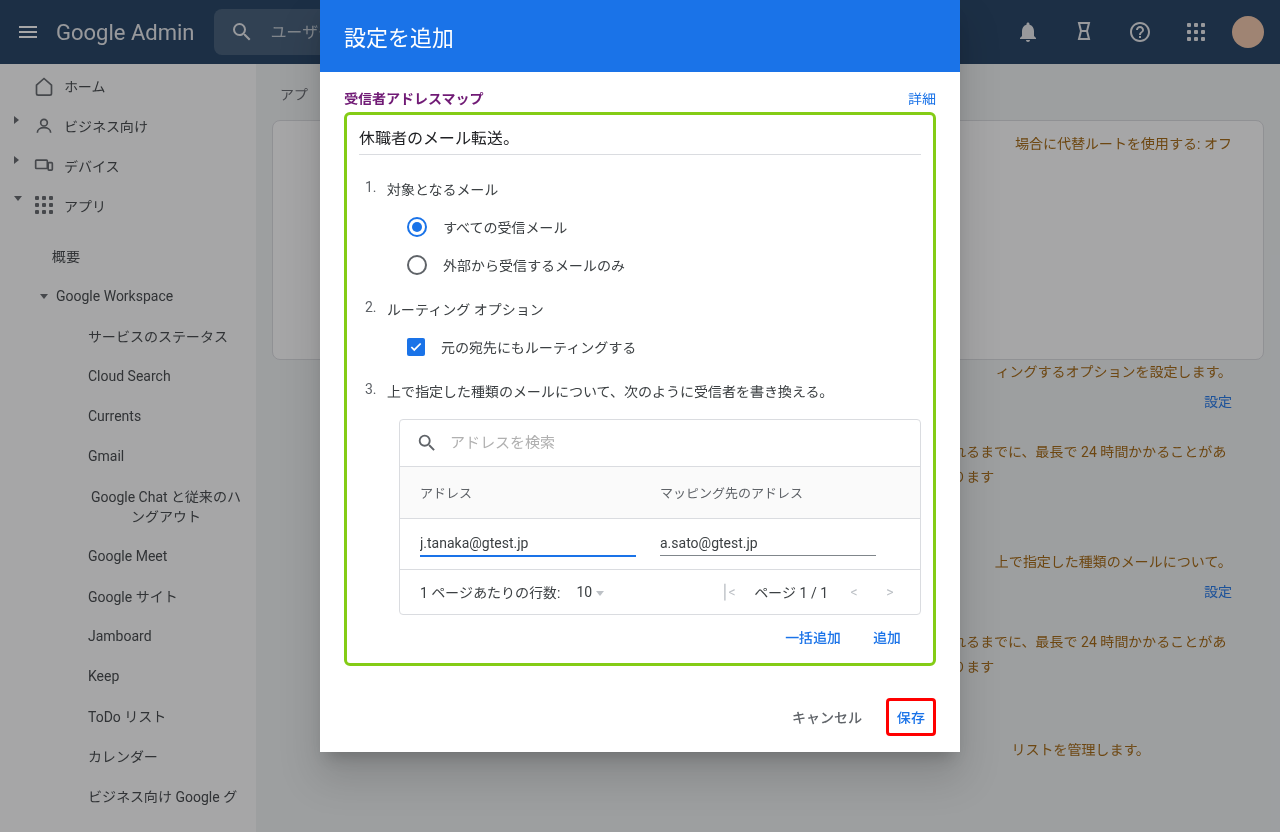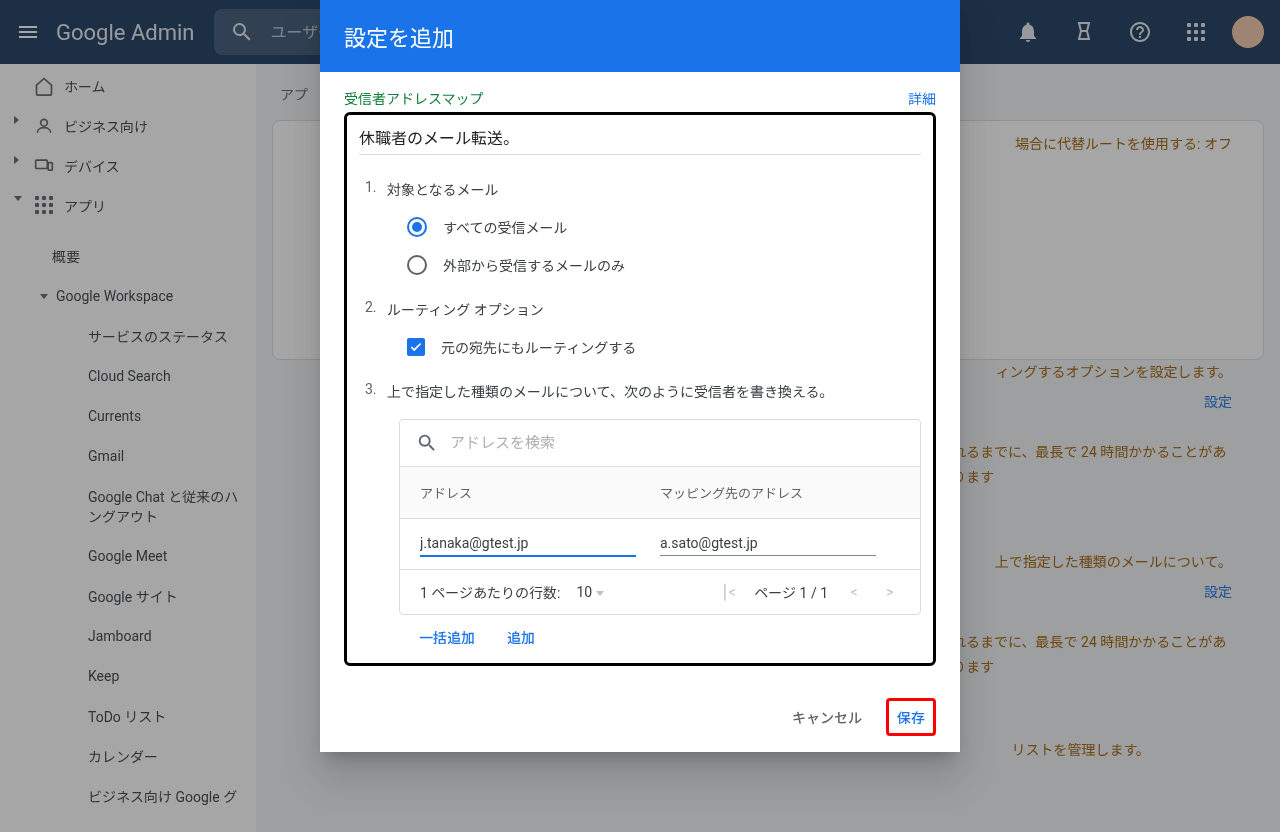--- a/index.html
+++ b/index.html
@@ -17,42 +17,42 @@
     .header-icon { width: 40px; height: 40px; display: flex; align-items: center; justify-content: center; color: #e8eaed; cursor: pointer; border-radius: 50%; }
     .avatar { width: 32px; height: 32px; border-radius: 50%; background: #f4c7a8; overflow: hidden; display:flex; align-items:center; justify-content:center; font-size:11px; color:#5d4037}
 
     
     .sidebar { position: absolute; top: 64px; left: 0; width: 256px; height: calc(100% - 64px); background: #fff; overflow-y: auto; z-index: 1; padding-top: 12px; }
     .nav-item { display: flex; align-items: flex-start; height: 40px; padding: 0 12px; color: #3c4043; font-size: 14px; cursor: pointer; }
     .nav-icon-col { width: 12px; display: flex; justify-content: center; color: #5f6368; font-size: 10px; }
     .nav-main-icon { width: 40px; display: flex; justify-content: center; color: #5f6368; }
     .nav-main-icon svg, .nav-main-icon .mi { width: 20px; height: 20px; }
     .sub-item { padding-left: 52px; height: 40px; display: flex; align-items: center; color: #3c4043; font-size: 14px; cursor: pointer; }
-    .sub-sub-item { padding-left: 88px; height: auto; min-height: 40px; padding-top: 10px; padding-bottom: 10px; padding-right: 12px; display: flex; align-items: center; color: #3c4043; font-size: 14px; cursor: pointer; }
+    .sub-sub-item { padding-left: 88px; height: auto; min-height: 40px; padding-top: 10px; padding-bottom: 10px; padding-right: 12px; display: flex; align-items: center; color: #3c4043; font-size: 14px; cursor: pointer; text-align: center; }
     .sidebar::-webkit-scrollbar { width: 8px; }
     .sidebar::-webkit-scrollbar-thumb { background: #c0c0c0; border-radius: 4px; }
 
     
     .main { position: absolute; top: 64px; left: 256px; right: 0; bottom: 0; padding: 16px; z-index: 0; }
     .breadcrumb { color: #5f6368; font-size: 14px; padding: 4px 8px; }
     .card { background: #fff; border: 1px solid #dadce0; border-radius: 8px; margin-top: 12px; padding: 24px; }
     .bg-snippet { position: absolute; color: #a16207; font-size: 14px; line-height: 1.8; }
     .bg-config-link { color: #1a73e8; font-size: 14px; }
 
     
     .overlay { position: absolute; inset: 0; background: rgba(32,33,36,0.4); z-index: 5; display: flex; align-items: flex-start; justify-content: center; }
 
     
     .dialog { width: 640px; background: #fff; border-radius: 0; box-shadow: 0 11px 15px -7px rgba(0,0,0,.2), 0 24px 38px 3px rgba(0,0,0,.14); max-height: calc(100% - 40px); display: flex; flex-direction: column; }
     .dialog-header { background: #1a73e8; color: #fff; padding: 20px 24px; font-size: 22px; font-weight: 400; }
     .dialog-body { padding: 0 24px 16px; overflow-y: auto; flex: 1; }
     .section-row { display:flex; justify-content: space-between; align-items: baseline; margin-top: 16px; }
-    .section-label { color: #15803d; font-size: 14px; }
+    .section-label { color: #701a75; font-size: 14px; font-weight: bold; }
     .detail-link { color: #1a73e8; font-size: 14px; cursor: pointer; }
-    .highlight-box { border: 3px solid #000000; border-radius: 6px; padding: 8px 12px 16px; margin-top: 4px; }
+    .highlight-box { border: 3px solid #84cc16; border-radius: 6px; padding: 8px 12px 16px; margin-top: 4px; }
     .desc-input { width: 100%; border: none; border-bottom: 1px solid #dadce0; padding: 4px 0 8px; font-size: 16px; color: #202124; outline: none; }
     .ol-item { margin-top: 24px; padding-left: 28px; position: relative; font-size: 14px; color: #3c4043; }
     .ol-item .num { position: absolute; left: 6px; top: 0; color: #5f6368; }
     .radio-row, .checkbox-row { display: flex; align-items: center; margin-top: 18px; padding-left: 48px; }
     .radio { width: 20px; height: 20px; border: 2px solid #1a73e8; border-radius: 50%; display: flex; align-items: center; justify-content: center; margin-right: 16px; }
     .radio.selected::after { content: ''; width: 10px; height: 10px; background: #1a73e8; border-radius: 50%; }
     .radio.unselected { border-color: #5f6368; }
     .radio-label, .cb-label { font-size: 14px; color: #3c4043; }
     .checkbox { width: 18px; height: 18px; background: #1a73e8; border-radius: 2px; display: flex; align-items: center; justify-content: center; margin-right: 16px; }
     .checkbox svg { width: 14px; height: 14px; color: #fff; }
@@ -65,21 +65,21 @@
     .table-header { display: flex; padding: 16px 20px; border-top: 1px solid #dadce0; background: #fafafa; }
     .th { flex: 1; font-size: 13px; color: #5f6368; }
     .table-row { display: flex; padding: 12px 20px; border-top: 1px solid #dadce0; }
     .td { flex: 1; font-size: 14px; color: #3c4043; }
     .td-input { border: none; border-bottom: 1px solid #80868b; width: 90%; padding: 4px 0; font-size: 14px; color: #3c4043; outline: none; }
     .td-input.primary { border-bottom-color: #1a73e8; border-bottom-width: 2px; }
     .pagination { display: flex; align-items: center; padding: 12px 20px; border-top: 1px solid #dadce0; gap: 16px; font-size: 14px; color: #3c4043; }
     .pagination .spacer { flex: 1; }
     .page-nav-icon { color: #bdc1c6; cursor: default; width: 20px; text-align: center; }
 
-    .table-actions { display: flex; gap: 32px; padding: 12px 20px 0; margin-left: 40px; }
+    .table-actions { display: flex; justify-content: flex-end; gap: 32px; padding: 12px 20px 0; margin-left: 40px; }
     .text-btn { color: #1a73e8; font-size: 14px; font-weight: 500; cursor: pointer; }
 
     .dialog-footer { display: flex; justify-content: flex-end; gap: 24px; padding: 16px 24px; align-items: center; }
     .cancel-btn { color: #5f6368; font-size: 14px; font-weight: 500; cursor: pointer; }
     .save-btn { color: #1a73e8; font-size: 14px; font-weight: 500; cursor: pointer; padding: 6px 8px; border: 3px solid #ff0000; border-radius: 4px; }
 
     .grid-icon { display: grid; grid-template-columns: repeat(3, 4px); grid-template-rows: repeat(3, 4px); gap: 3px; }
     .grid-icon span { background: #5f6368; border-radius: 1px; }
     .grid-icon.light span { background: #e8eaed; }
     .caret { display:inline-block; width:0; height:0; border-left:4px solid transparent; border-right:4px solid transparent; }

